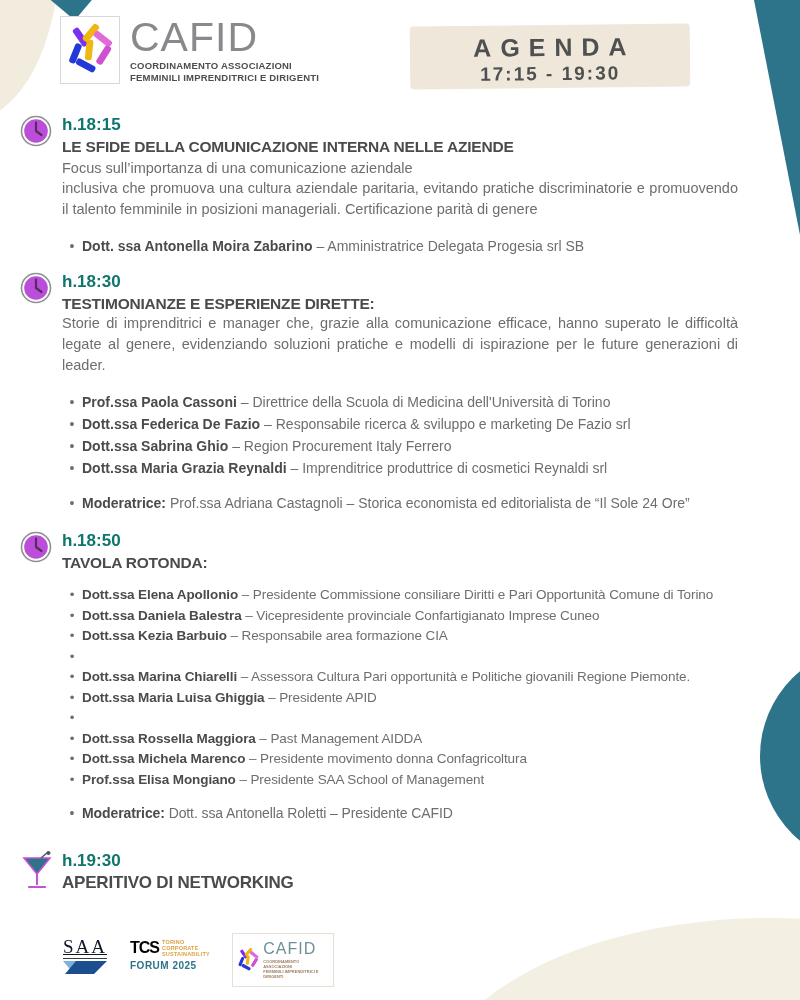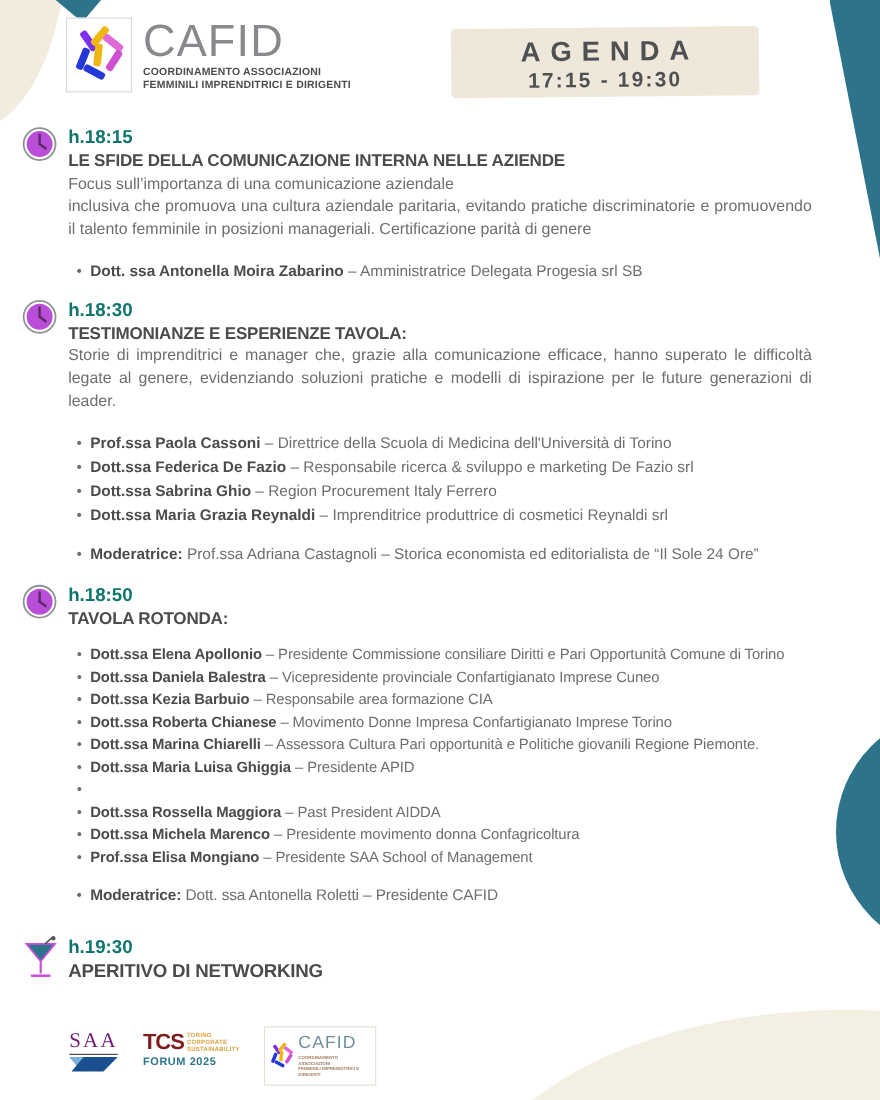--- a/index.html
+++ b/index.html
@@ -35,24 +35,24 @@
   .para{font-size:14.5px;line-height:21px;text-align:justify;}
   .bullets{margin-top:15px;}
   .bullet{display:flex;font-size:14px;line-height:22px;white-space:nowrap;}
   .sec-roundtable .bullet{font-size:13.5px;line-height:20.5px;letter-spacing:-.1px;}
   .bullet .dot{width:20px;text-align:center;color:#6d6e70;flex:0 0 20px;}
   .bullet .b{font-weight:700;color:#4b4b4d;text-align:right;}
   .moder{margin-top:13px;}
   
   .footer{position:absolute;left:62px;top:933px;display:flex;align-items:flex-start;}
   .saa{width:46px;text-align:center;margin-top:3px;}
-  .saa-text{font-family:"Liberation Serif",serif;font-size:19px;letter-spacing:2px;color:#701a75;border-bottom:1.5px solid #3b3b3d;padding-bottom:1px;}
+  .saa-text{font-family:"Liberation Serif",serif;font-size:19px;letter-spacing:2px;color:#0f172a;border-bottom:1.5px solid #3b3b3d;padding-bottom:1px;text-decoration:underline;}
   .tcs{margin-left:22px;margin-top:4px;}
   .tcs-row{display:flex;align-items:flex-start;}
-  .tcs-abbr{font-size:20px;line-height:22px;font-weight:800;color:#7f1d1d;letter-spacing:-1px;}
+  .tcs-abbr{font-size:16px;line-height:22px;font-weight:800;color:#000000;letter-spacing:-1px;}
   .tcs-stack{margin-left:3px;font-size:5.5px;line-height:6px;font-weight:700;color:#d9a441;letter-spacing:.2px;margin-top:2px;}
   .tcs-forum{font-size:10px;font-weight:800;color:#2d7389;letter-spacing:.5px;margin-top:1px;}
   .cafid-mini{margin-left:22px;width:92px;height:48px;background:#fff;border:1px solid #e6e1d6;display:flex;align-items:center;padding:2px 4px;}
   .cafid-mini-text{margin-left:4px;}
   .cafid-mini-name{font-size:16px;line-height:16px;color:#6f8f99;letter-spacing:1px;}
   .cafid-mini-sub{font-size:4px;line-height:5px;color:#a28064;font-weight:700;margin-top:2px;}
 </style>
 </head>
 <body>
 
@@ -117,21 +117,21 @@
   <div class="sec-icon">
     <svg width="32" height="32" viewBox="0 0 32 32">
       <circle cx="16" cy="16" r="14.5" fill="#ffffff" stroke="#8d9094" stroke-width="1.6"></circle>
       <circle cx="16" cy="16" r="11.8" fill="#bb4ed8"></circle>
       <line x1="16" y1="16" x2="16" y2="7.5" stroke="#5a2a66" stroke-width="2.2" stroke-linecap="round"></line>
       <line x1="16" y1="16" x2="21.5" y2="20" stroke="#5a2a66" stroke-width="2.2" stroke-linecap="round"></line>
     </svg>
   </div>
   <div class="sec-main">
     <div class="time">h.18:30</div>
-    <div class="sec-title">TESTIMONIANZE E ESPERIENZE TAVOLA:</div>
+    <div class="sec-title">TESTIMONIANZE E ESPERIENZE DIRETTE:</div>
     <div class="para">Storie di imprenditrici e manager che, grazie alla comunicazione efficace, hanno superato le difficoltà legate al genere, evidenziando soluzioni pratiche e modelli di ispirazione per le future generazioni di leader.</div>
     <div class="bullets">
       <div class="bullet">
           <span class="dot">•</span>
           <span><span class="b">Prof.ssa Paola Cassoni</span> <span>– Direttrice della Scuola di Medicina dell'Università di Torino</span></span>
         </div>
       <div class="bullet">
           <span class="dot">•</span>
           <span><span class="b">Dott.ssa Federica De Fazio</span> <span>– Responsabile ricerca &amp; sviluppo e marketing De Fazio srl</span></span>
         </div>
@@ -171,36 +171,35 @@
       <div class="bullet">
           <span class="dot">•</span>
           <span><span class="b">Dott.ssa Daniela Balestra</span> <span>– Vicepresidente provinciale Confartigianato Imprese Cuneo</span></span>
         </div>
       <div class="bullet">
           <span class="dot">•</span>
           <span><span class="b">Dott.ssa Kezia Barbuio</span> <span>– Responsabile area formazione CIA</span></span>
         </div>
       <div class="bullet">
           <span class="dot">•</span>
-          <span><span class="b">Dott.ssa Roberta Chianese</span> <span>– Movimento Donne Impresa Confartigianato Imprese Torino</span></span>
         </div>
       <div class="bullet">
           <span class="dot">•</span>
           <span><span class="b">Dott.ssa Marina Chiarelli</span> <span>–  Assessora Cultura Pari opportunità e Politiche giovanili Regione Piemonte.</span></span>
         </div>
       <div class="bullet">
           <span class="dot">•</span>
           <span><span class="b">Dott.ssa Maria Luisa Ghiggia</span> <span>– Presidente APID</span></span>
         </div>
       <div class="bullet">
           <span class="dot">•</span>
         </div>
       <div class="bullet">
           <span class="dot">•</span>
-          <span><span class="b">Dott.ssa Rossella Maggiora</span> <span>– Past President AIDDA</span></span>
+          <span><span class="b">Dott.ssa Rossella Maggiora</span> <span>– Past Management AIDDA</span></span>
         </div>
       <div class="bullet">
           <span class="dot">•</span>
           <span><span class="b">Dott.ssa Michela Marenco</span> <span>– Presidente movimento donna Confagricoltura</span></span>
         </div>
       <div class="bullet">
           <span class="dot">•</span>
           <span><span class="b">Prof.ssa Elisa Mongiano</span> <span>– Presidente SAA School of Management</span></span>
         </div>
       <div class="bullet moder" style="font-size:14px">

